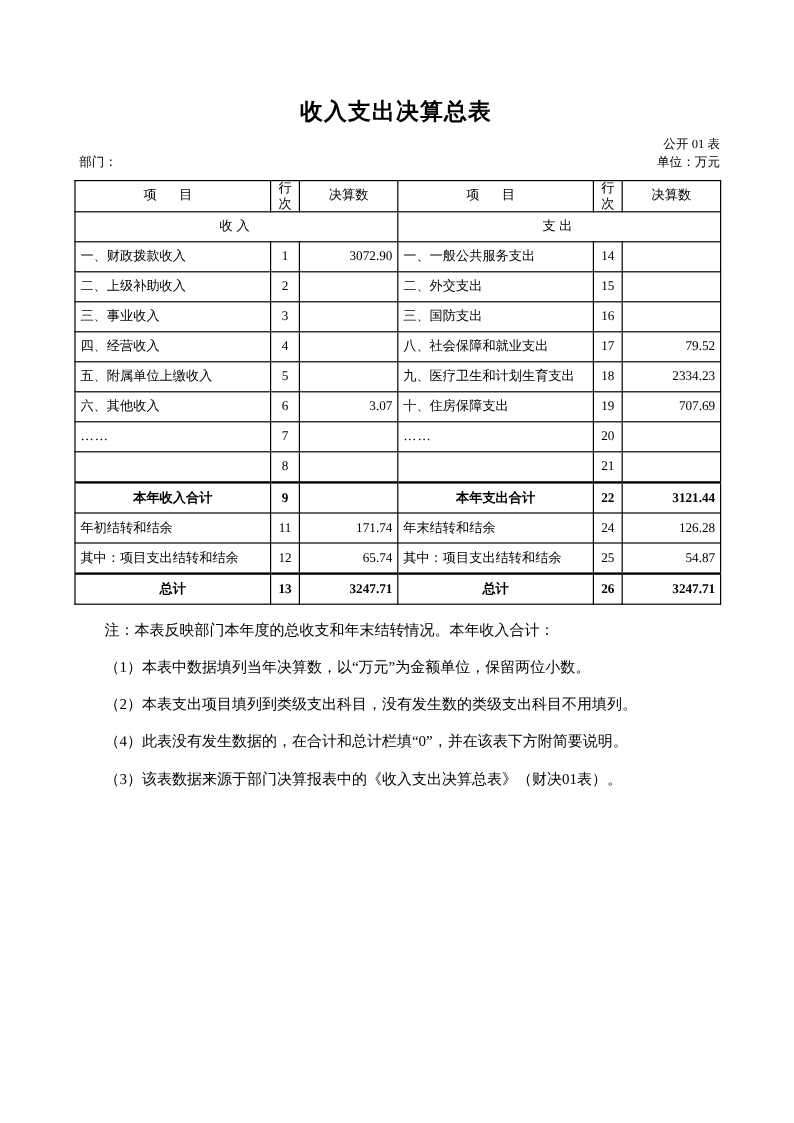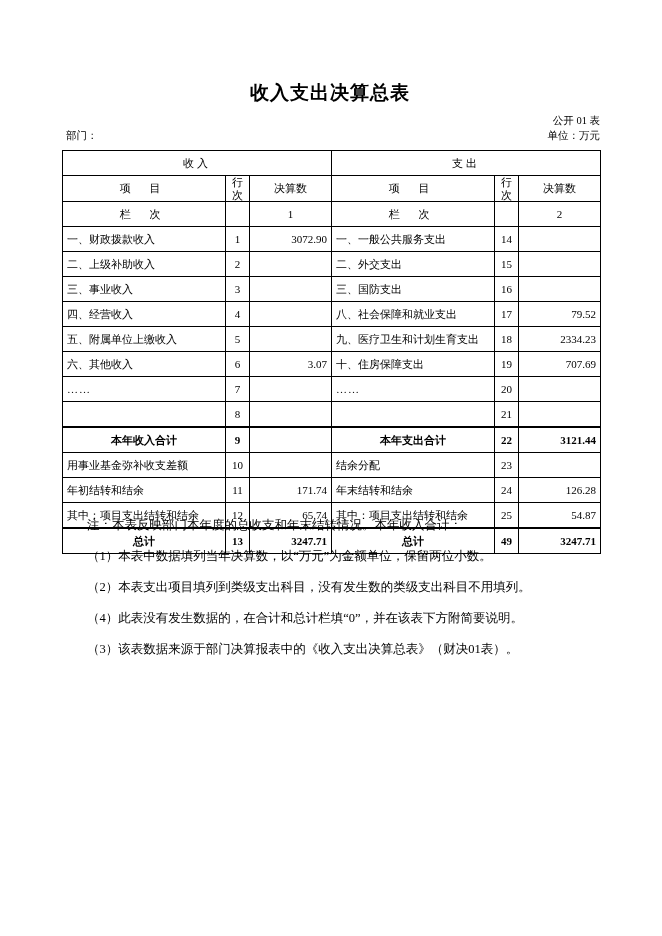--- a/index.html
+++ b/index.html
@@ -144,49 +144,41 @@
     <table class="budget">
       <colgroup>
         <col class="c-item">
           <col class="c-line">
           <col class="c-amt">
         <col class="c-item">
           <col class="c-line">
           <col class="c-amt">
       </colgroup>
       <tbody>
-
-        <tr>
-          <td class="sec-head" colspan="3">收入</td>
-          <td class="sec-head" colspan="3">支出</td>
-        </tr>
 
         <tr>
           <td class="col-head item-head">项    目</td>
           <td class="vert-head">
             <span>行</span>
             <span>次</span>
           </td>
           <td class="col-head">决算数</td>
           <td class="col-head item-head">项    目</td>
           <td class="vert-head">
             <span>行</span>
             <span>次</span>
           </td>
           <td class="col-head">决算数</td>
         </tr>
 
-        <tr class="lane-row">
-          <td>栏    次</td>
-          <td></td>
-          <td class="num">1</td>
-          <td>栏    次</td>
-          <td></td>
-          <td class="num">2</td>
+        <tr>
+          <td class="sec-head" colspan="3">收入</td>
+          <td class="sec-head" colspan="3">支出</td>
         </tr>
+
 
       <tr>
             <td class="item-cell">一、财政拨款收入</td>
             <td class="line-cell">1</td>
             <td class="amt-cell">3072.90</td>
             <td class="item-cell">一、一般公共服务支出</td>
             <td class="line-cell">14</td>
             <td class="amt-cell"></td>
           </tr>
           <tr>
@@ -247,49 +239,41 @@
           </tr>
           <tr class="bold-row">
             <td class="item-cell thick-top">本年收入合计</td>
             <td class="line-cell thick-top">9</td>
             <td class="amt-cell thick-top"></td>
             <td class="item-cell thick-top">本年支出合计</td>
             <td class="line-cell thick-top">22</td>
             <td class="amt-cell thick-top">3121.44</td>
           </tr>
           <tr>
-            <td class="item-cell">用事业基金弥补收支差额</td>
-            <td class="line-cell">10</td>
-            <td class="amt-cell"></td>
-            <td class="item-cell">结余分配</td>
-            <td class="line-cell">23</td>
-            <td class="amt-cell"></td>
-          </tr>
-          <tr>
             <td class="item-cell">年初结转和结余</td>
             <td class="line-cell">11</td>
             <td class="amt-cell">171.74</td>
             <td class="item-cell">年末结转和结余</td>
             <td class="line-cell">24</td>
             <td class="amt-cell">126.28</td>
           </tr>
           <tr>
             <td class="item-cell">其中：项目支出结转和结余</td>
             <td class="line-cell">12</td>
             <td class="amt-cell">65.74</td>
             <td class="item-cell">其中：项目支出结转和结余</td>
             <td class="line-cell">25</td>
             <td class="amt-cell">54.87</td>
           </tr>
           <tr class="bold-row">
             <td class="item-cell thick-top">总计</td>
             <td class="line-cell thick-top">13</td>
             <td class="amt-cell thick-top">3247.71</td>
             <td class="item-cell thick-top">总计</td>
-            <td class="line-cell thick-top">49</td>
+            <td class="line-cell thick-top">26</td>
             <td class="amt-cell thick-top">3247.71</td>
           </tr>
         </tbody>
     </table>
   </div>
 
   <div class="notes">
       <p>注：本表反映部门本年度的总收支和年末结转情况。本年收入合计：</p>
       <p>（1）本表中数据填列当年决算数，以“万元”为金额单位，保留两位小数。</p>
       <p>（2）本表支出项目填列到类级支出科目，没有发生数的类级支出科目不用填列。</p>

